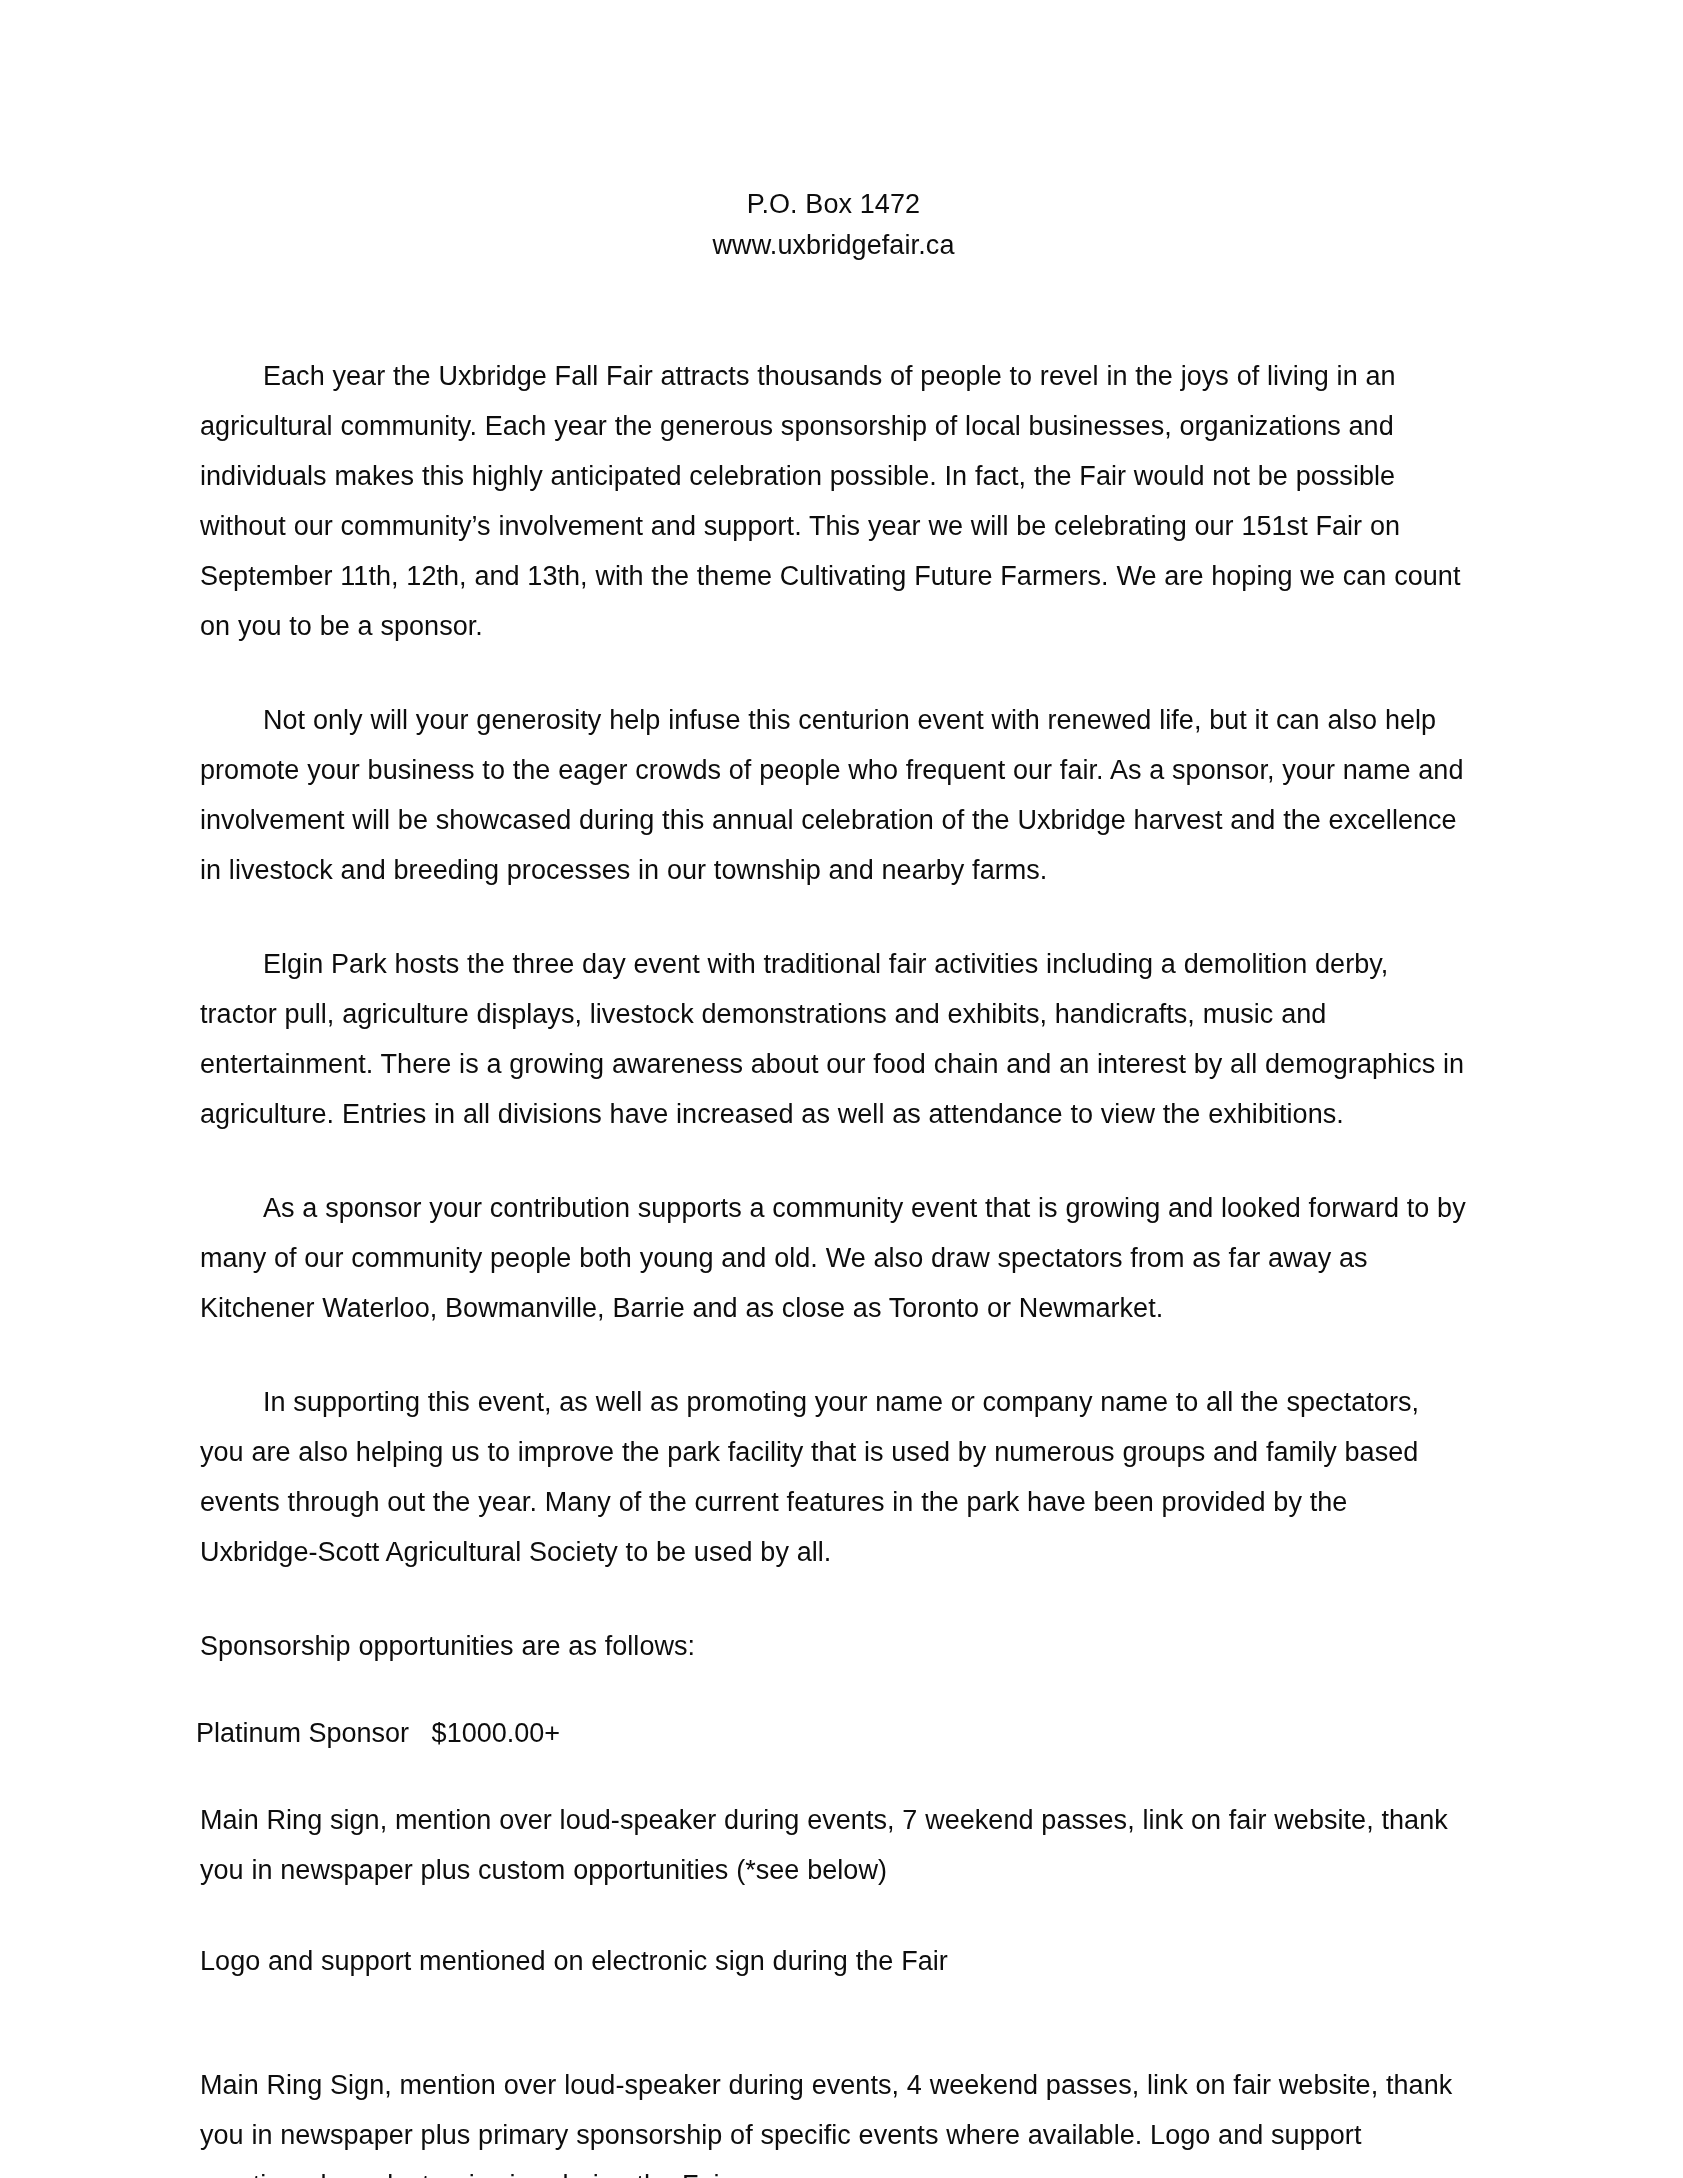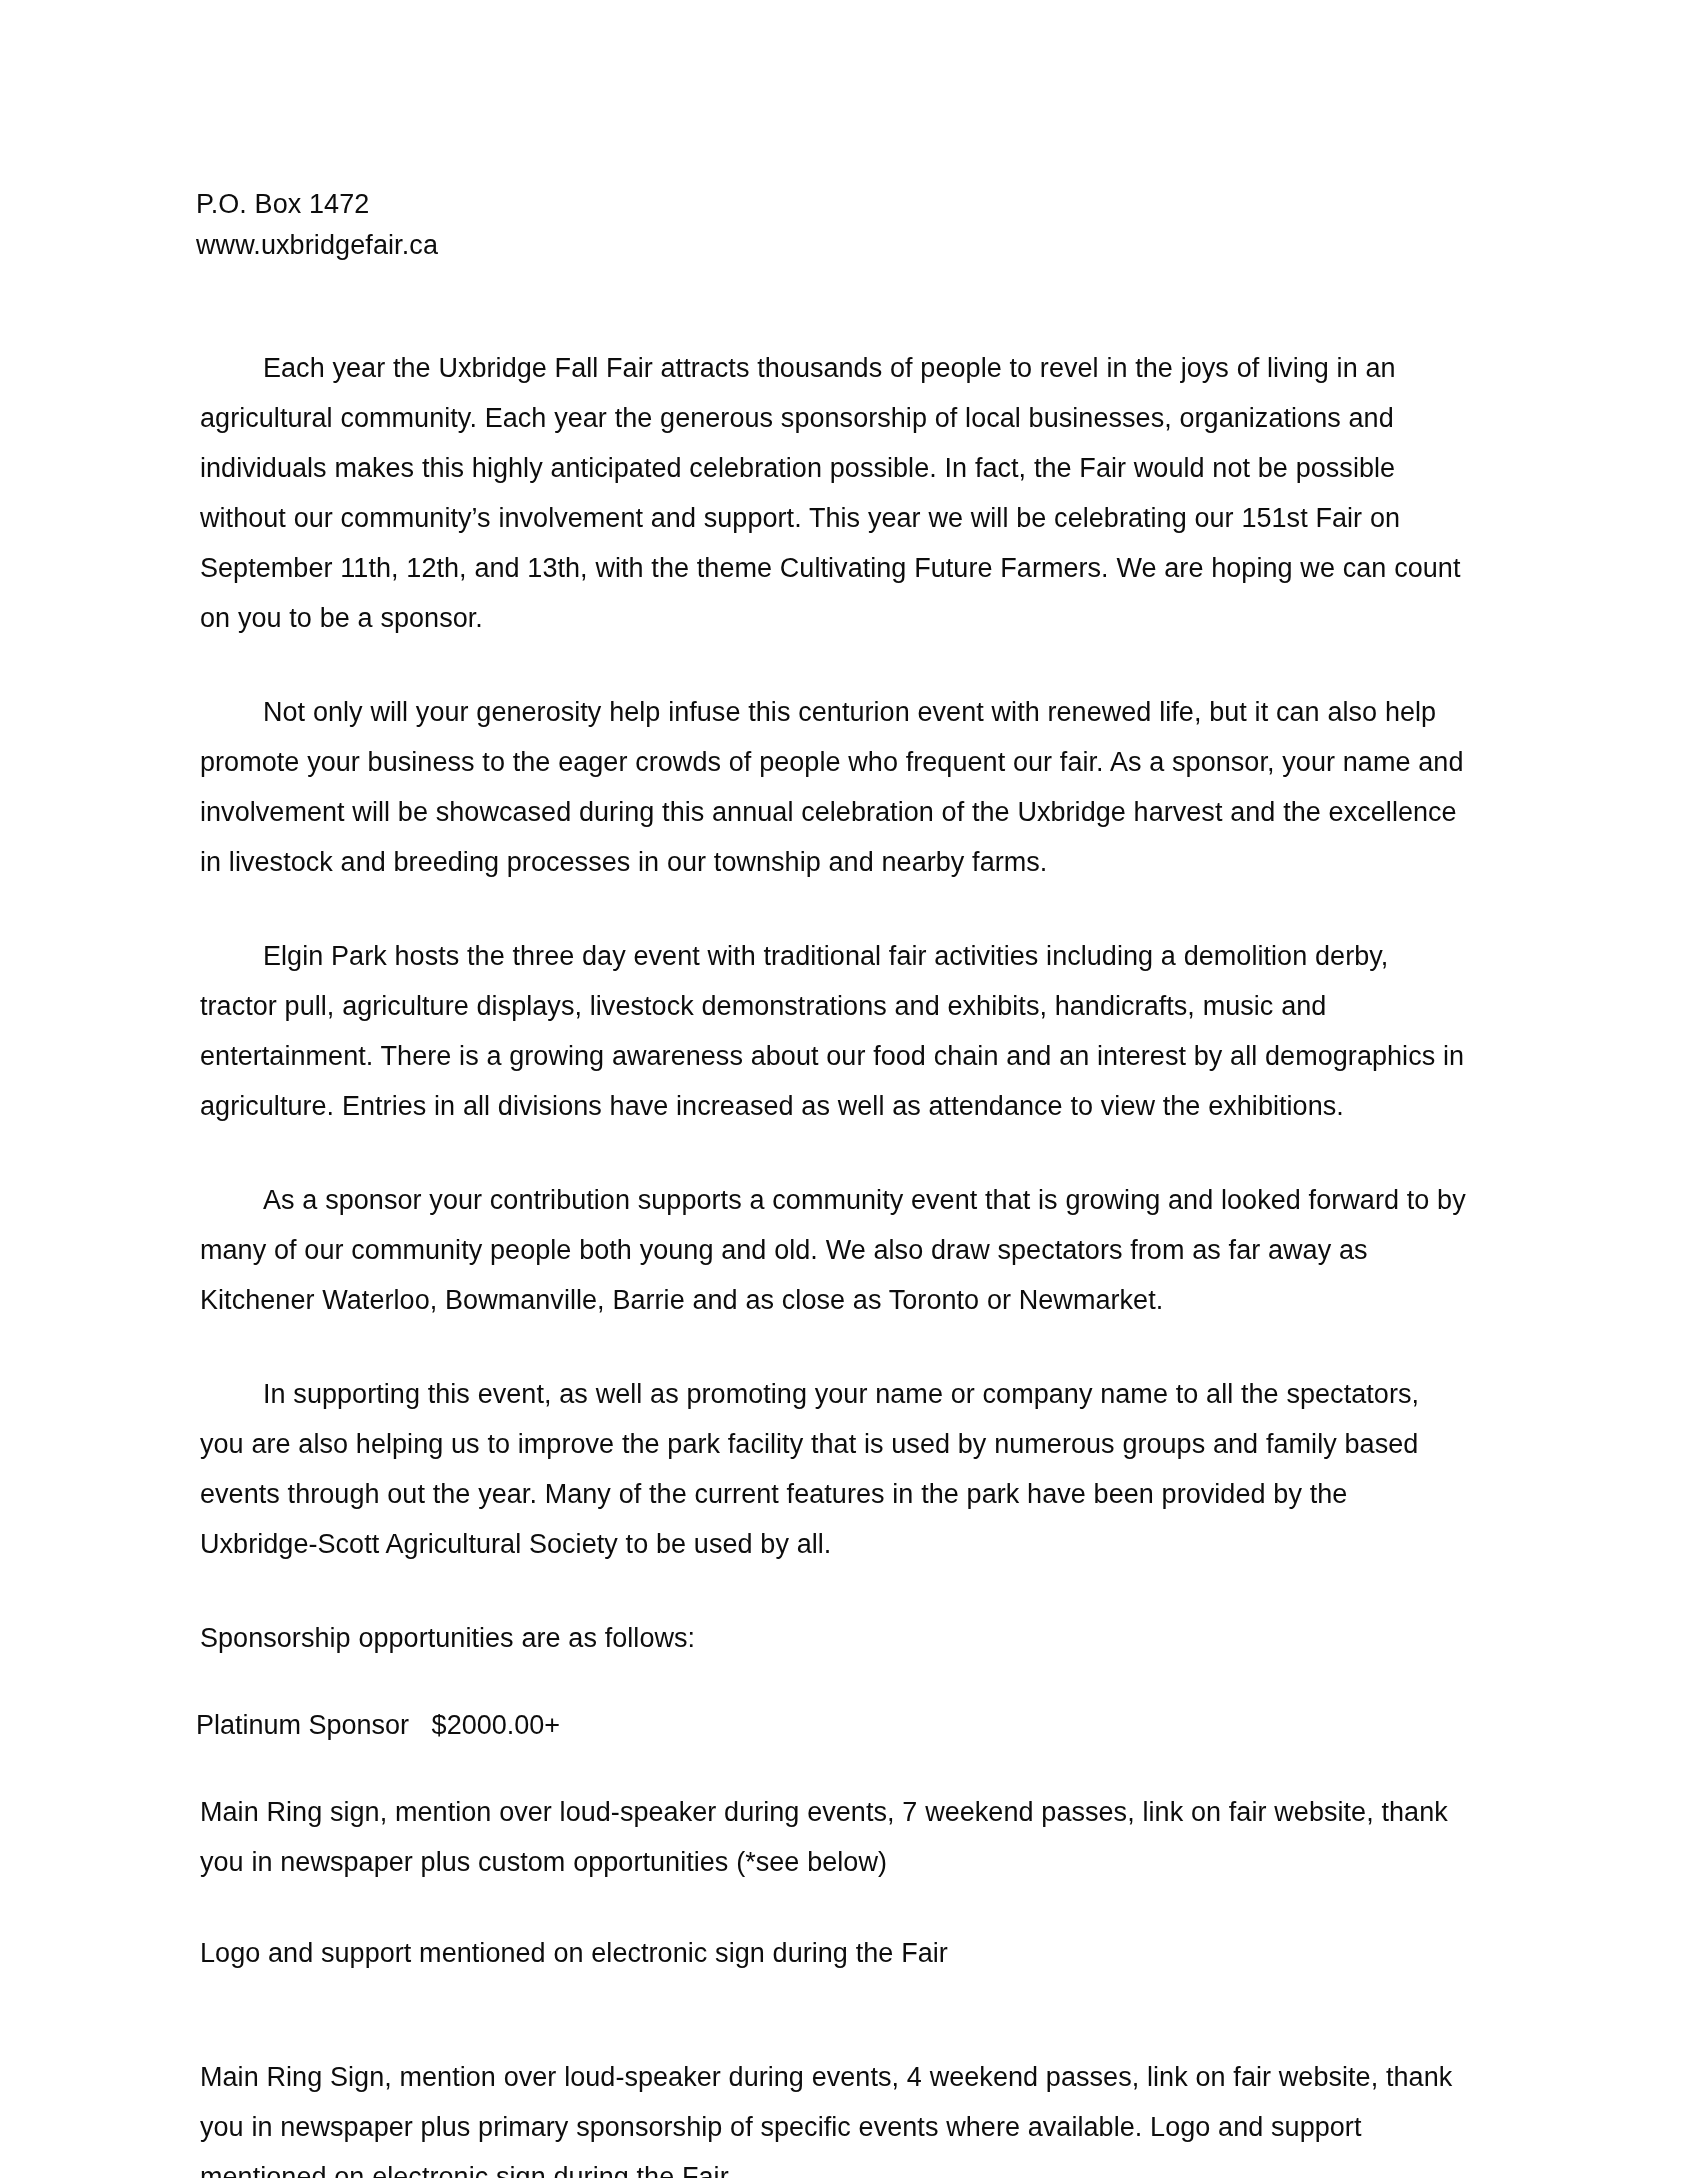--- a/index.html
+++ b/index.html
@@ -24,21 +24,22 @@
   .content {
     position: absolute;
     left: 196px;
     top: 184px;
     width: 1275px;
   }
   .address-block {
     font-size: 27px;
     line-height: 41px;
     letter-spacing: 0.1px;
-    margin-bottom: 0;
+    margin-bottom: 8px;
+    text-align: center;
   }
   .address-line {
     white-space: pre;
   }
   .para {
     font-size: 27px;
     line-height: 50px;
     letter-spacing: 0.05px;
     margin: 4px;
     text-align: left;
@@ -87,21 +88,21 @@
     <div class="spacer-para"></div>
 
     <p class="para indent">In supporting this event, as well as promoting your name or company name to all the spectators, you are also helping us to improve the park facility that is used by numerous groups and family based events through out the year. Many of the current features in the park have been provided by the Uxbridge-Scott Agricultural Society to be used by all.</p>
 
     <div class="spacer-para"></div>
 
     <p class="para">Sponsorship opportunities are as follows:</p>
 
     <div class="spacer-sm"></div>
 
-    <p class="tier-heading">Platinum Sponsor   $2000.00+</p>
+    <p class="tier-heading">Platinum Sponsor   $1000.00+</p>
 
     <div class="spacer-sm"></div>
 
     <p class="para">Main Ring sign, mention over loud-speaker during events, 7 weekend passes, link on fair website, thank you in newspaper plus custom opportunities (*see below)</p>
 
     <div class="spacer-sm"></div>
 
     <p class="para">Logo and support mentioned on electronic sign during the Fair</p>
 
     <div class="spacer-sm"></div>

